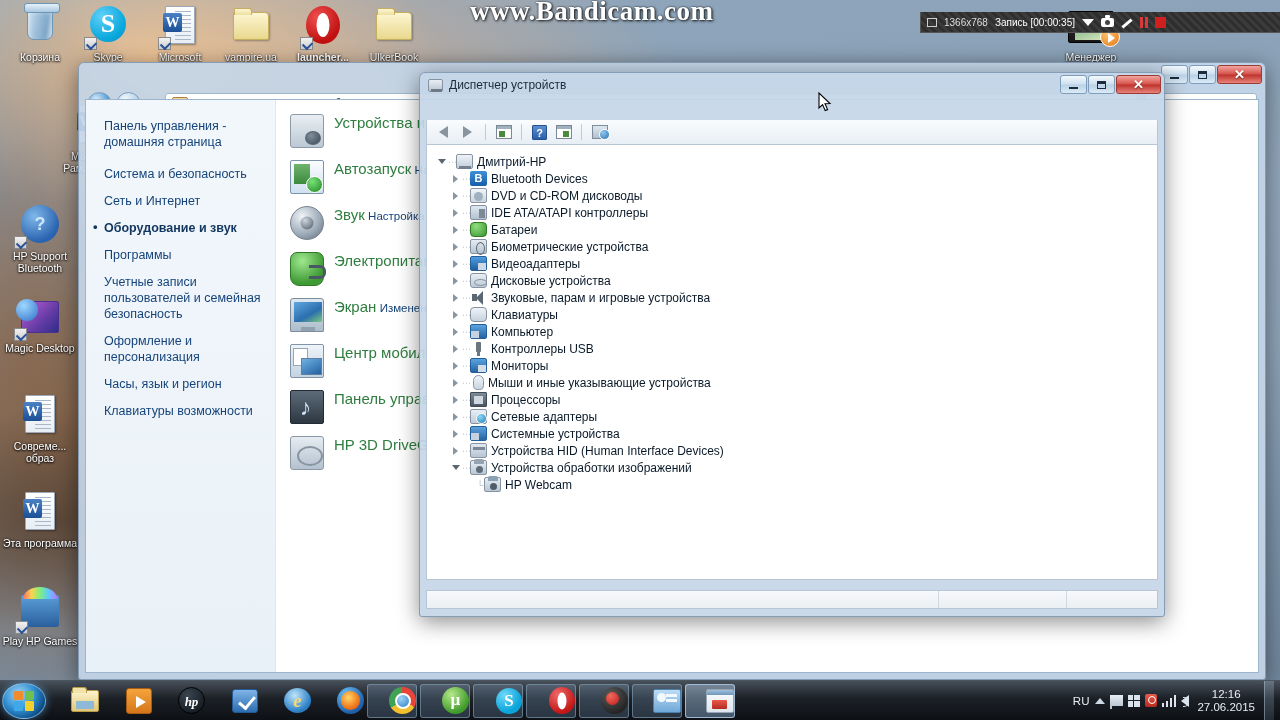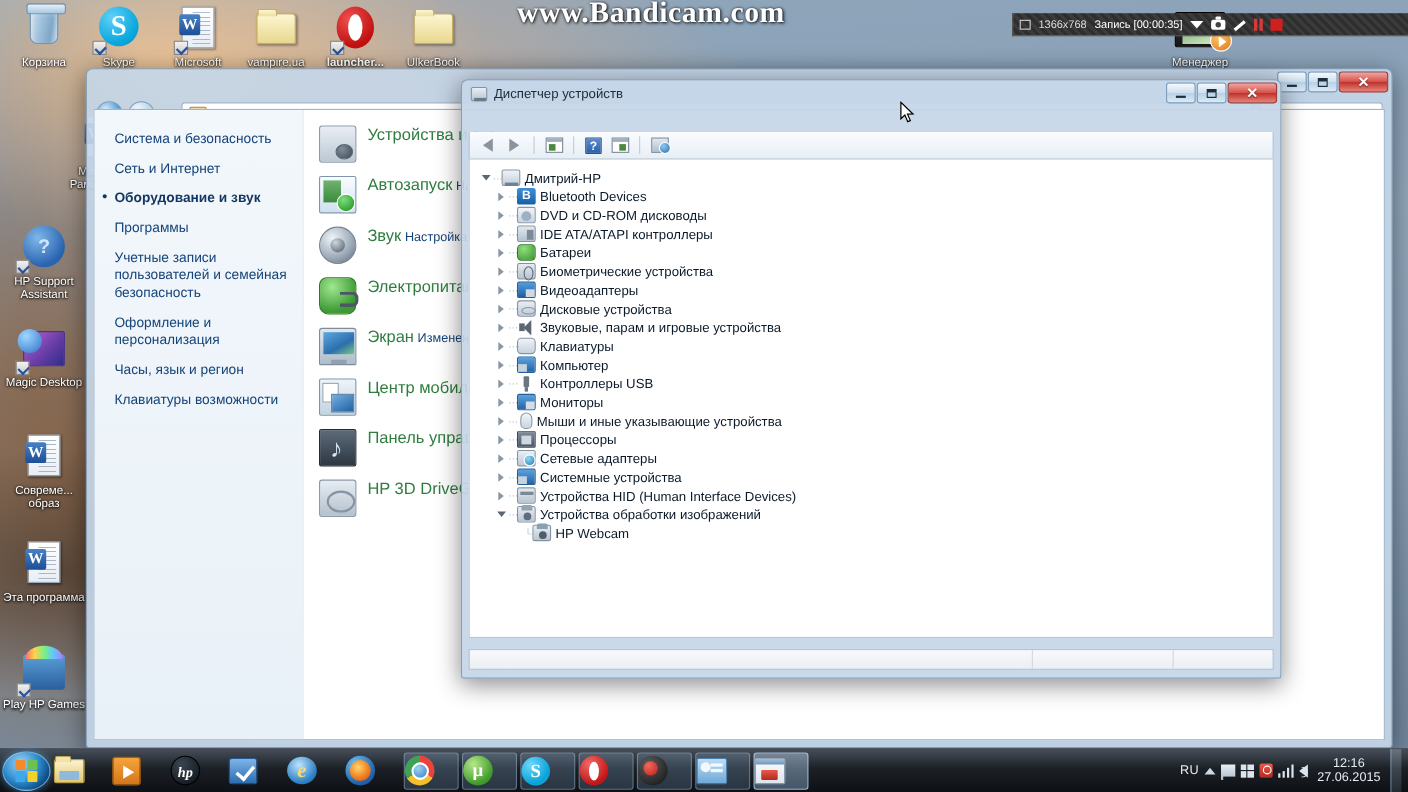--- a/index.html
+++ b/index.html
@@ -381,21 +381,21 @@
     display:grid; grid-template-columns:1fr 1fr; grid-template-rows:1fr 1fr; gap:1.5px;
     transform-origin:center;
   }
   #start-orb .flag i{ display:block; border-radius:1px; }
   #start-orb .flag i:nth-child(1){ background:#f28b2c; }
   #start-orb .flag i:nth-child(2){ background:#6fc14f; }
   #start-orb .flag i:nth-child(3){ background:#3fa9e8; }
   #start-orb .flag i:nth-child(4){ background:#f2d12c; }
   .tbitem{
     width:50px;height:34px;margin-left:3px; flex:none;
-    display:flex;align-items:center;justify-content:flex-start; cursor:pointer;
+    display:flex;align-items:center;justify-content:flex-end; cursor:pointer;
     border-radius:3px; position:relative;
   }
   .tbitem.pinned{ background:transparent; }
   .tbitem.running{
     background:linear-gradient(rgba(140,170,200,0.28),rgba(90,120,150,0.35));
     border:1px solid rgba(160,190,215,0.45);
   }
   .tbitem.active{
     background:linear-gradient(rgba(190,215,238,0.45),rgba(120,155,190,0.5));
     border:1px solid rgba(190,220,245,0.7);
@@ -471,21 +471,21 @@
         <span class="lines"></span>
       </span>
     </span>
   <span class="lbl">Махарши Рамана. Ш...</span>
 </div>
 <div class="dicon" style="left:2px;  top:205px;">
   <span class="gl">
       <span class="art hpsa">?</span>
       <span class="shortcut" style="left:12px;"></span>
     </span>
-  <span class="lbl">HP Support Assistant</span>
+  <span class="lbl">HP Support Bluetooth</span>
 </div>
 <div class="dicon" style="left:2px;  top:297px;">
   <span class="gl">
       <span class="art magic"></span>
       <span class="shortcut" style="left:12px;"></span>
     </span>
   <span class="lbl">Magic Desktop</span>
 </div>
 <div class="dicon" style="left:2px;  top:395px;">
   <span class="gl">
@@ -602,20 +602,21 @@
       <span class="crumb">Оборудование и звук</span>
     </div>
     <div id="cp-search">
       <span>...ения</span>
       <span class="magnifier"></span>
     </div>
   </div>
 
   <div id="cp-body">
     <div id="cp-sidebar">
+      <div class="cp-side-home">Панель управления - домашняя страница</div>
       <div class="cp-side-item">Система и безопасность</div>
       <div class="cp-side-item">Сеть и Интернет</div>
       <div class="cp-side-item active">Оборудование и звук</div>
       <div class="cp-side-item">Программы</div>
       <div class="cp-side-item">Учетные записи пользователей и семейная безопасность</div>
       <div class="cp-side-item">Оформление и персонализация</div>
       <div class="cp-side-item">Часы, язык и регион</div>
       <div class="cp-side-item">Клавиатуры возможности</div>
     </div>
 

